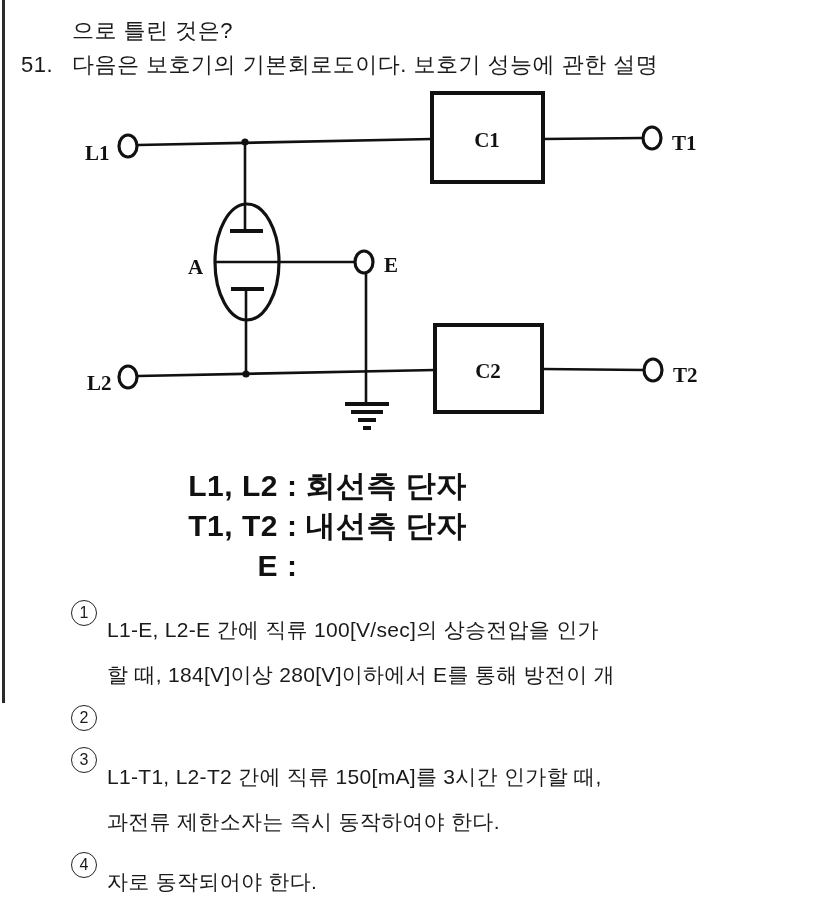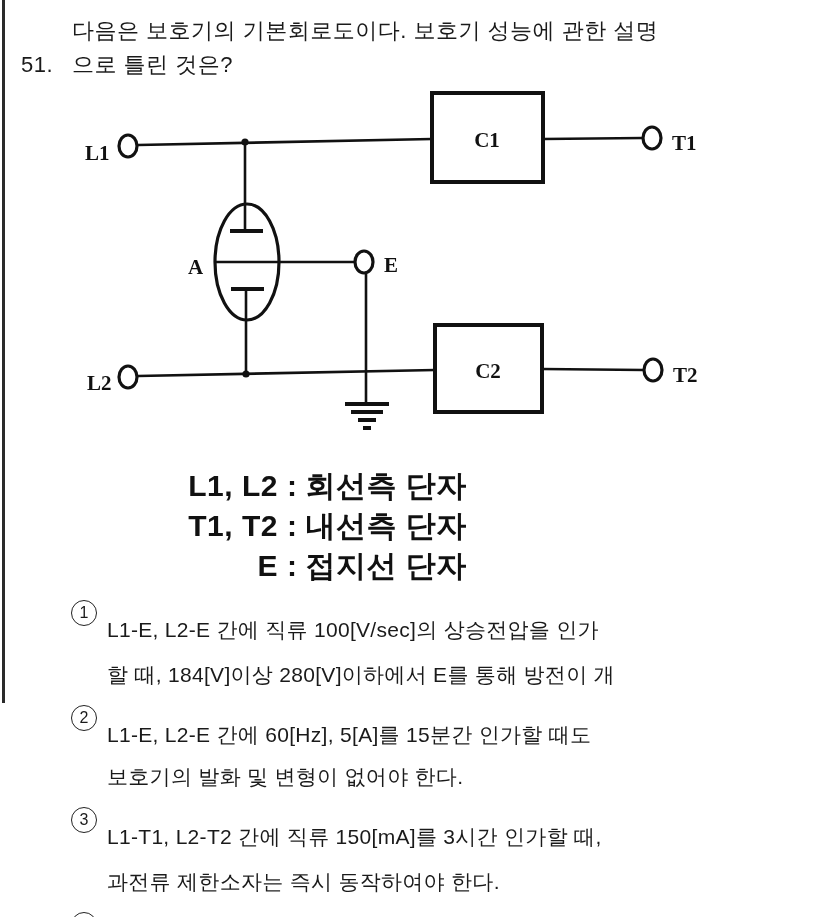--- a/index.html
+++ b/index.html
@@ -68,22 +68,22 @@
   .olines .spaced { margin-top: 13px; }
 </style>
 </head>
 <body>
 
 <div class="left-rule"></div>
 
 <div class="question">
   <span class="qnum">51.</span>
   <div class="qtext">
+    <div>으로 틀린 것은?</div>
     <div>다음은 보호기의 기본회로도이다. 보호기 성능에 관한 설명</div>
-    <div>으로 틀린 것은?</div>
   </div>
 </div>
 
 <svg class="circuit" viewBox="0 0 826 460">
 
   <text x="85" y="160">L1</text>
   <ellipse class="term" cx="128" cy="146" rx="9" ry="11"></ellipse>
   <line class="wire" x1="138" y1="145" x2="432" y2="139"></line>
   <circle class="dot" cx="245" cy="142" r="3.6"></circle>
   <line class="wire" x1="245" y1="142" x2="245" y2="231"></line>
@@ -130,38 +130,33 @@
     <span class="legend-desc">회선측 단자</span>
   </div>
   <div class="legend-row">
     <span class="legend-term">T1, T2</span>
     <span class="legend-sep">:</span>
     <span class="legend-desc">내선측 단자</span>
   </div>
   <div class="legend-row">
     <span class="legend-term">E</span>
     <span class="legend-sep">:</span>
-    <span class="legend-desc">접지선 단자</span>
   </div>
 </div>
 
 <div class="options">
   <div class="option">
     <span class="onum">1</span>
     <div class="olines">
       <div>L1-E, L2-E 간에 직류 100[V/sec]의 상승전압을 인가</div>
       <div>할 때, 184[V]이상 280[V]이하에서 E를 통해 방전이 개</div>
     </div>
   </div>
   <div class="option">
     <span class="onum">2</span>
-    <div class="olines">
-      <div>L1-E, L2-E 간에 60[Hz], 5[A]를 15분간 인가할 때도</div>
-      <div class="spaced">보호기의 발화 및 변형이 없어야 한다.</div>
-    </div>
   </div>
   <div class="option">
     <span class="onum">3</span>
     <div class="olines">
       <div>L1-T1, L2-T2 간에 직류 150[mA]를 3시간 인가할 때,</div>
       <div>과전류 제한소자는 즉시 동작하여야 한다.</div>
     </div>
   </div>
   <div class="option">
     <span class="onum">4</span>

